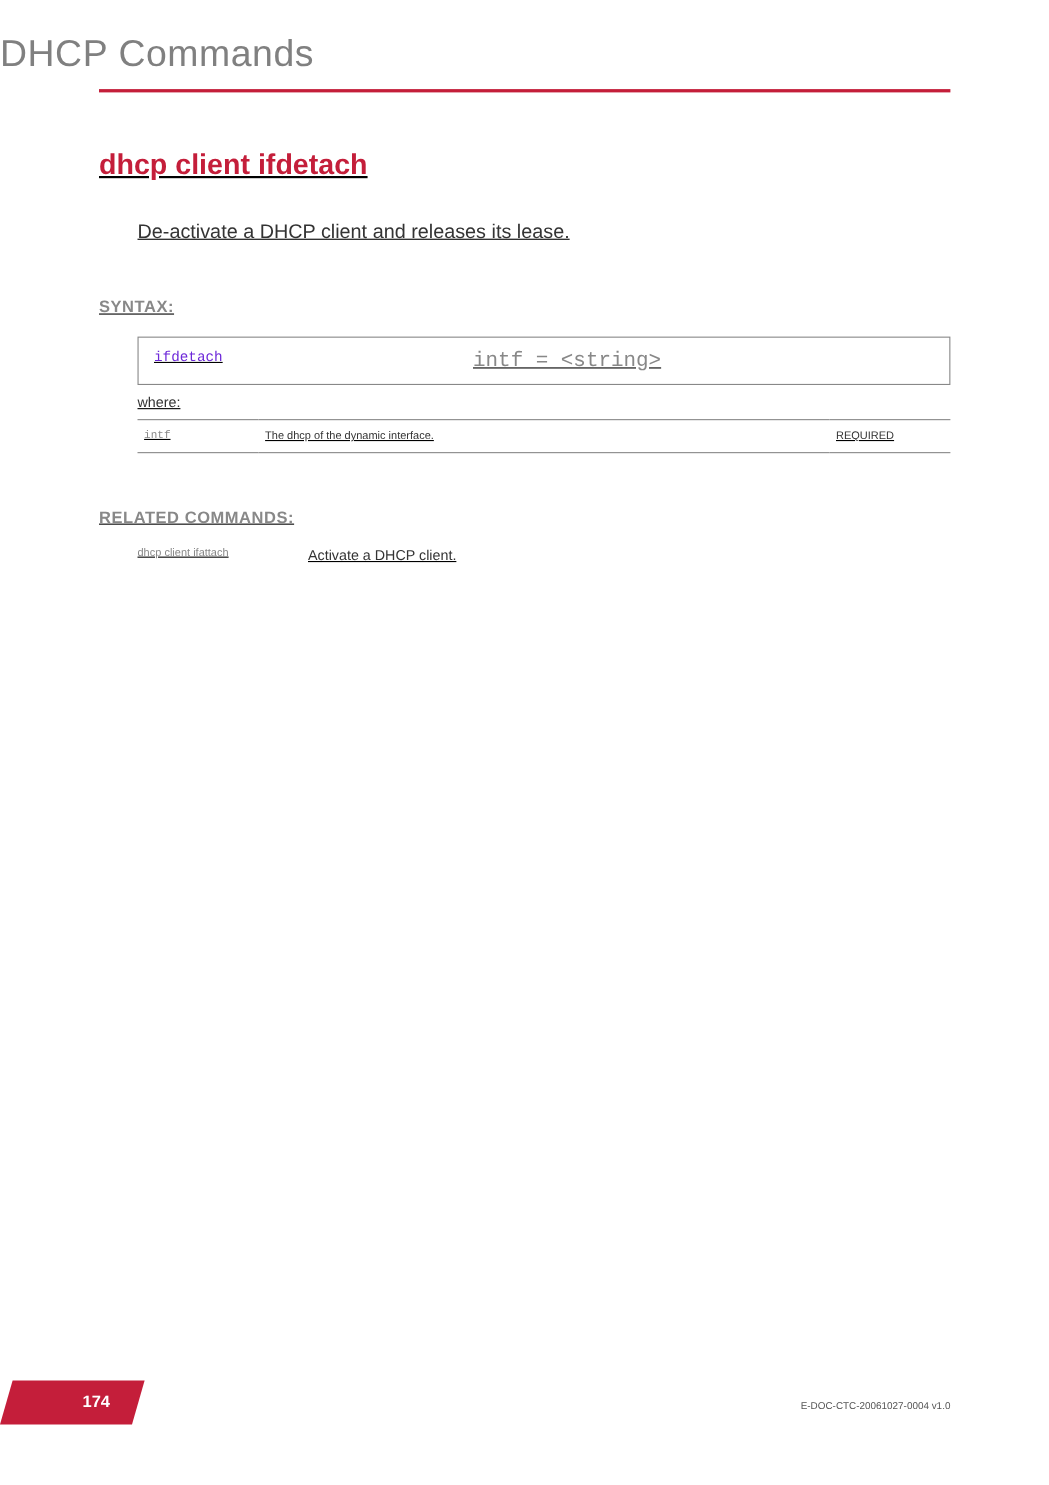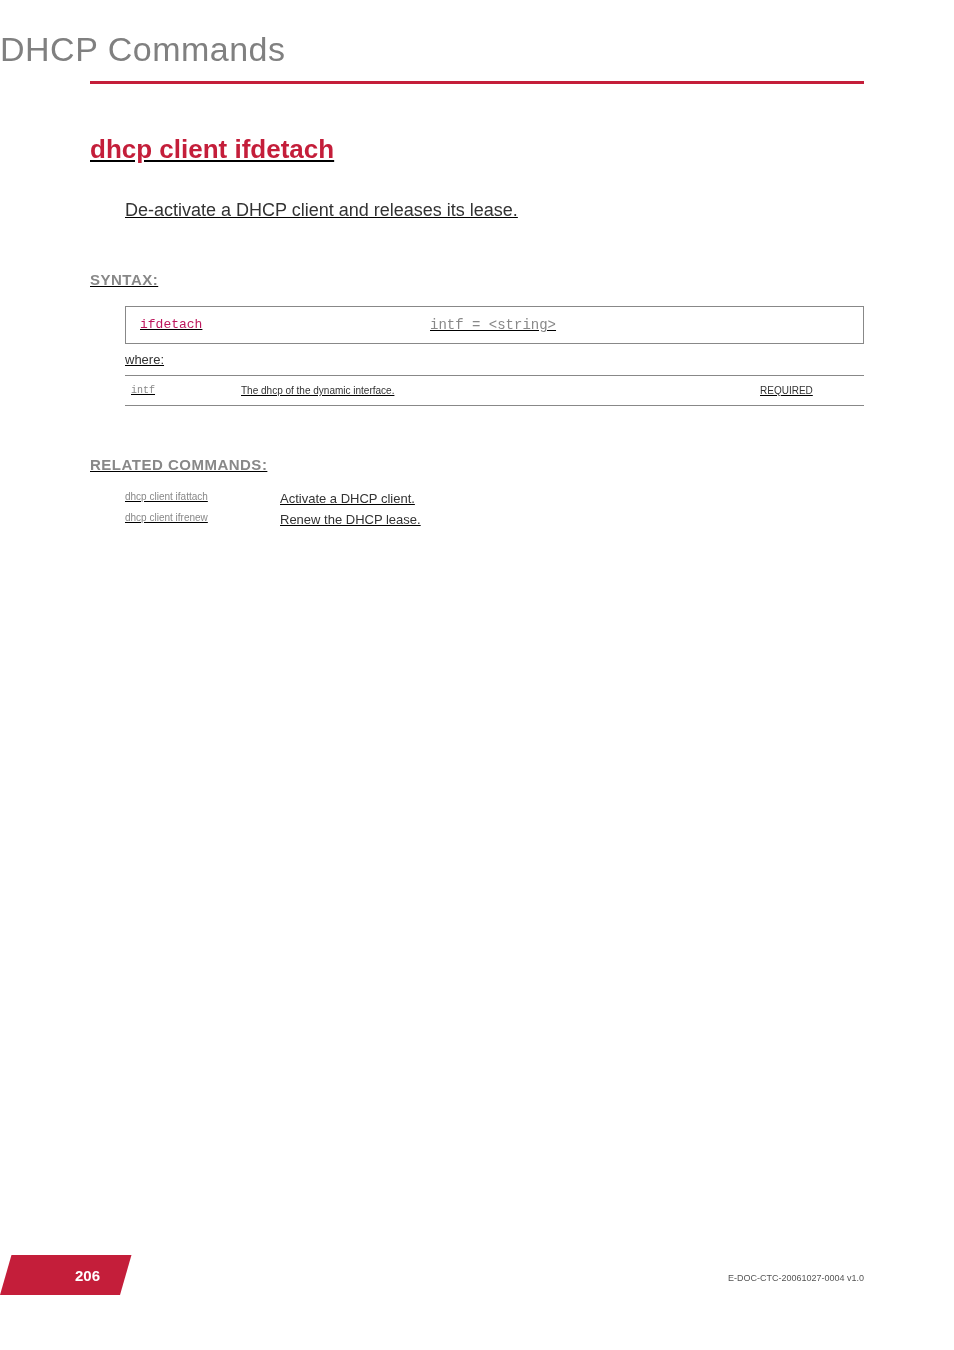--- a/index.html
+++ b/index.html
@@ -68,27 +68,27 @@
     
     .syntax-row {
       border: 1px solid #888;
       padding: 10px 14px;
       display: flex;
     }
     
     .syntax-command {
       font-family: 'Courier New', monospace;
       font-size: 13px;
-      color: #be185d;
+      color: #6d28d9;
       width: 220px;
     }
     
     .syntax-params {
       font-family: 'Courier New', monospace;
-      font-size: 14px;
+      font-size: 19px;
       color: #888;
       flex: 1;
       text-align: left;
       padding-left: 70px;
     }
     
     .where-label {
       font-size: 13px;
       color: #333;
       margin: 8px 0 8px 35px;
@@ -224,27 +224,23 @@
     </table>
 
   <div class="related-section">
     <h2 class="section-heading">RELATED COMMANDS:</h2>
 
     <div class="related-table">
       <div class="related-row">
         <span class="related-command">dhcp client ifattach</span>
         <span class="related-desc">Activate a DHCP client.</span>
       </div>
-      <div class="related-row">
-        <span class="related-command">dhcp client ifrenew</span>
-        <span class="related-desc">Renew the DHCP lease.</span>
-      </div>
     </div>
   </div>
 </div>
 
 <div class="footer">
   <div class="page-number-wrap">
     <div class="page-number-bg"></div>
-    <span class="page-number">206</span>
+    <span class="page-number">174</span>
   </div>
   <div class="doc-id">E-DOC-CTC-20061027-0004 v1.0</div>
 </div>
 
 </body></html>

